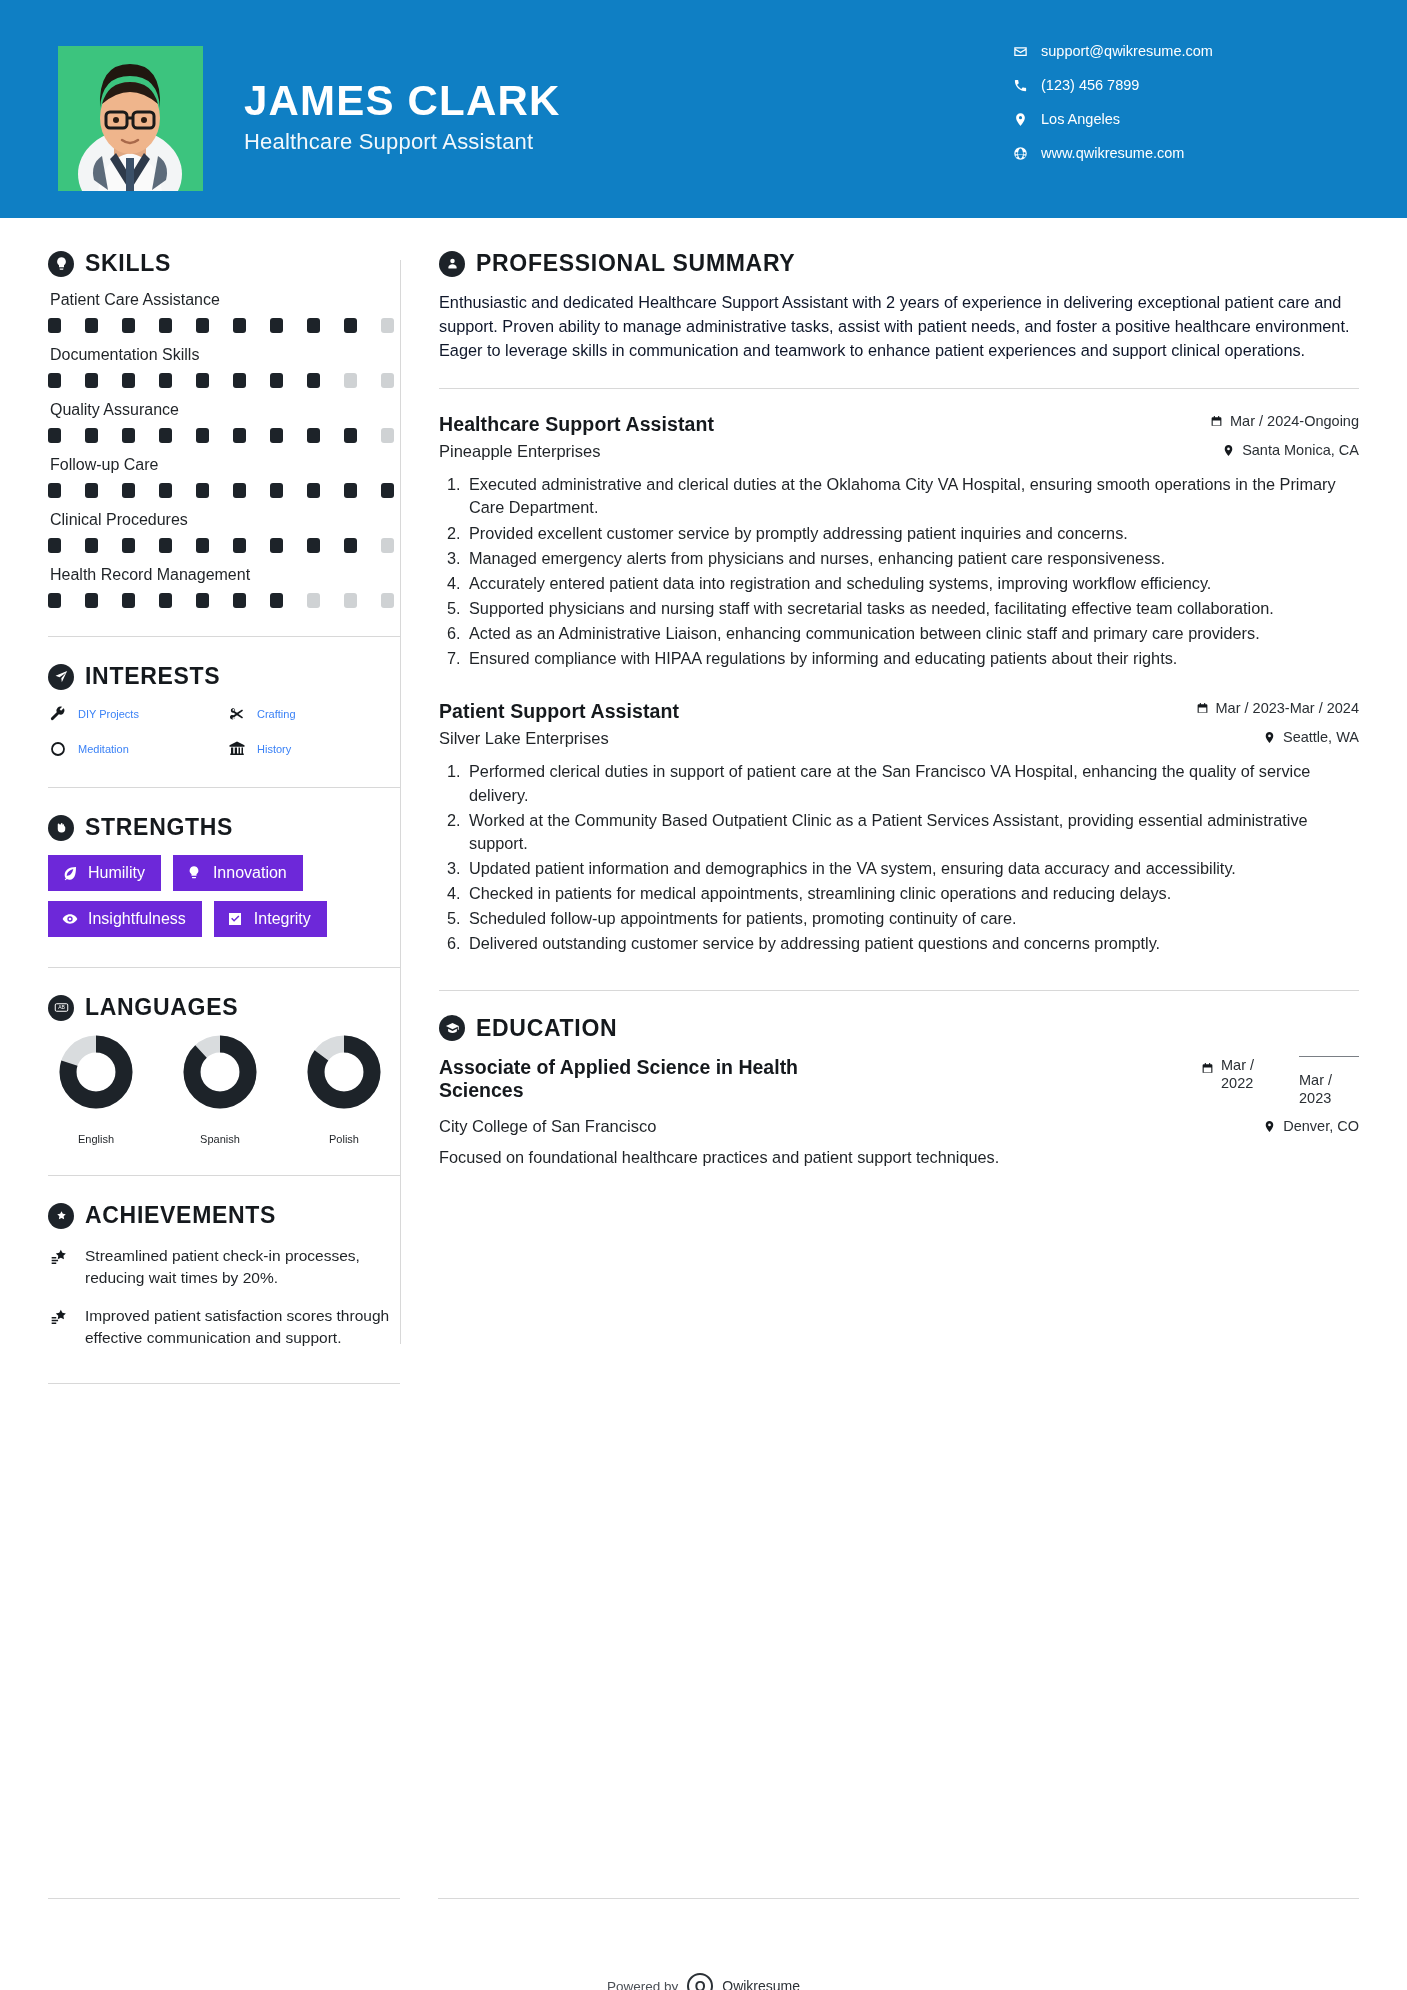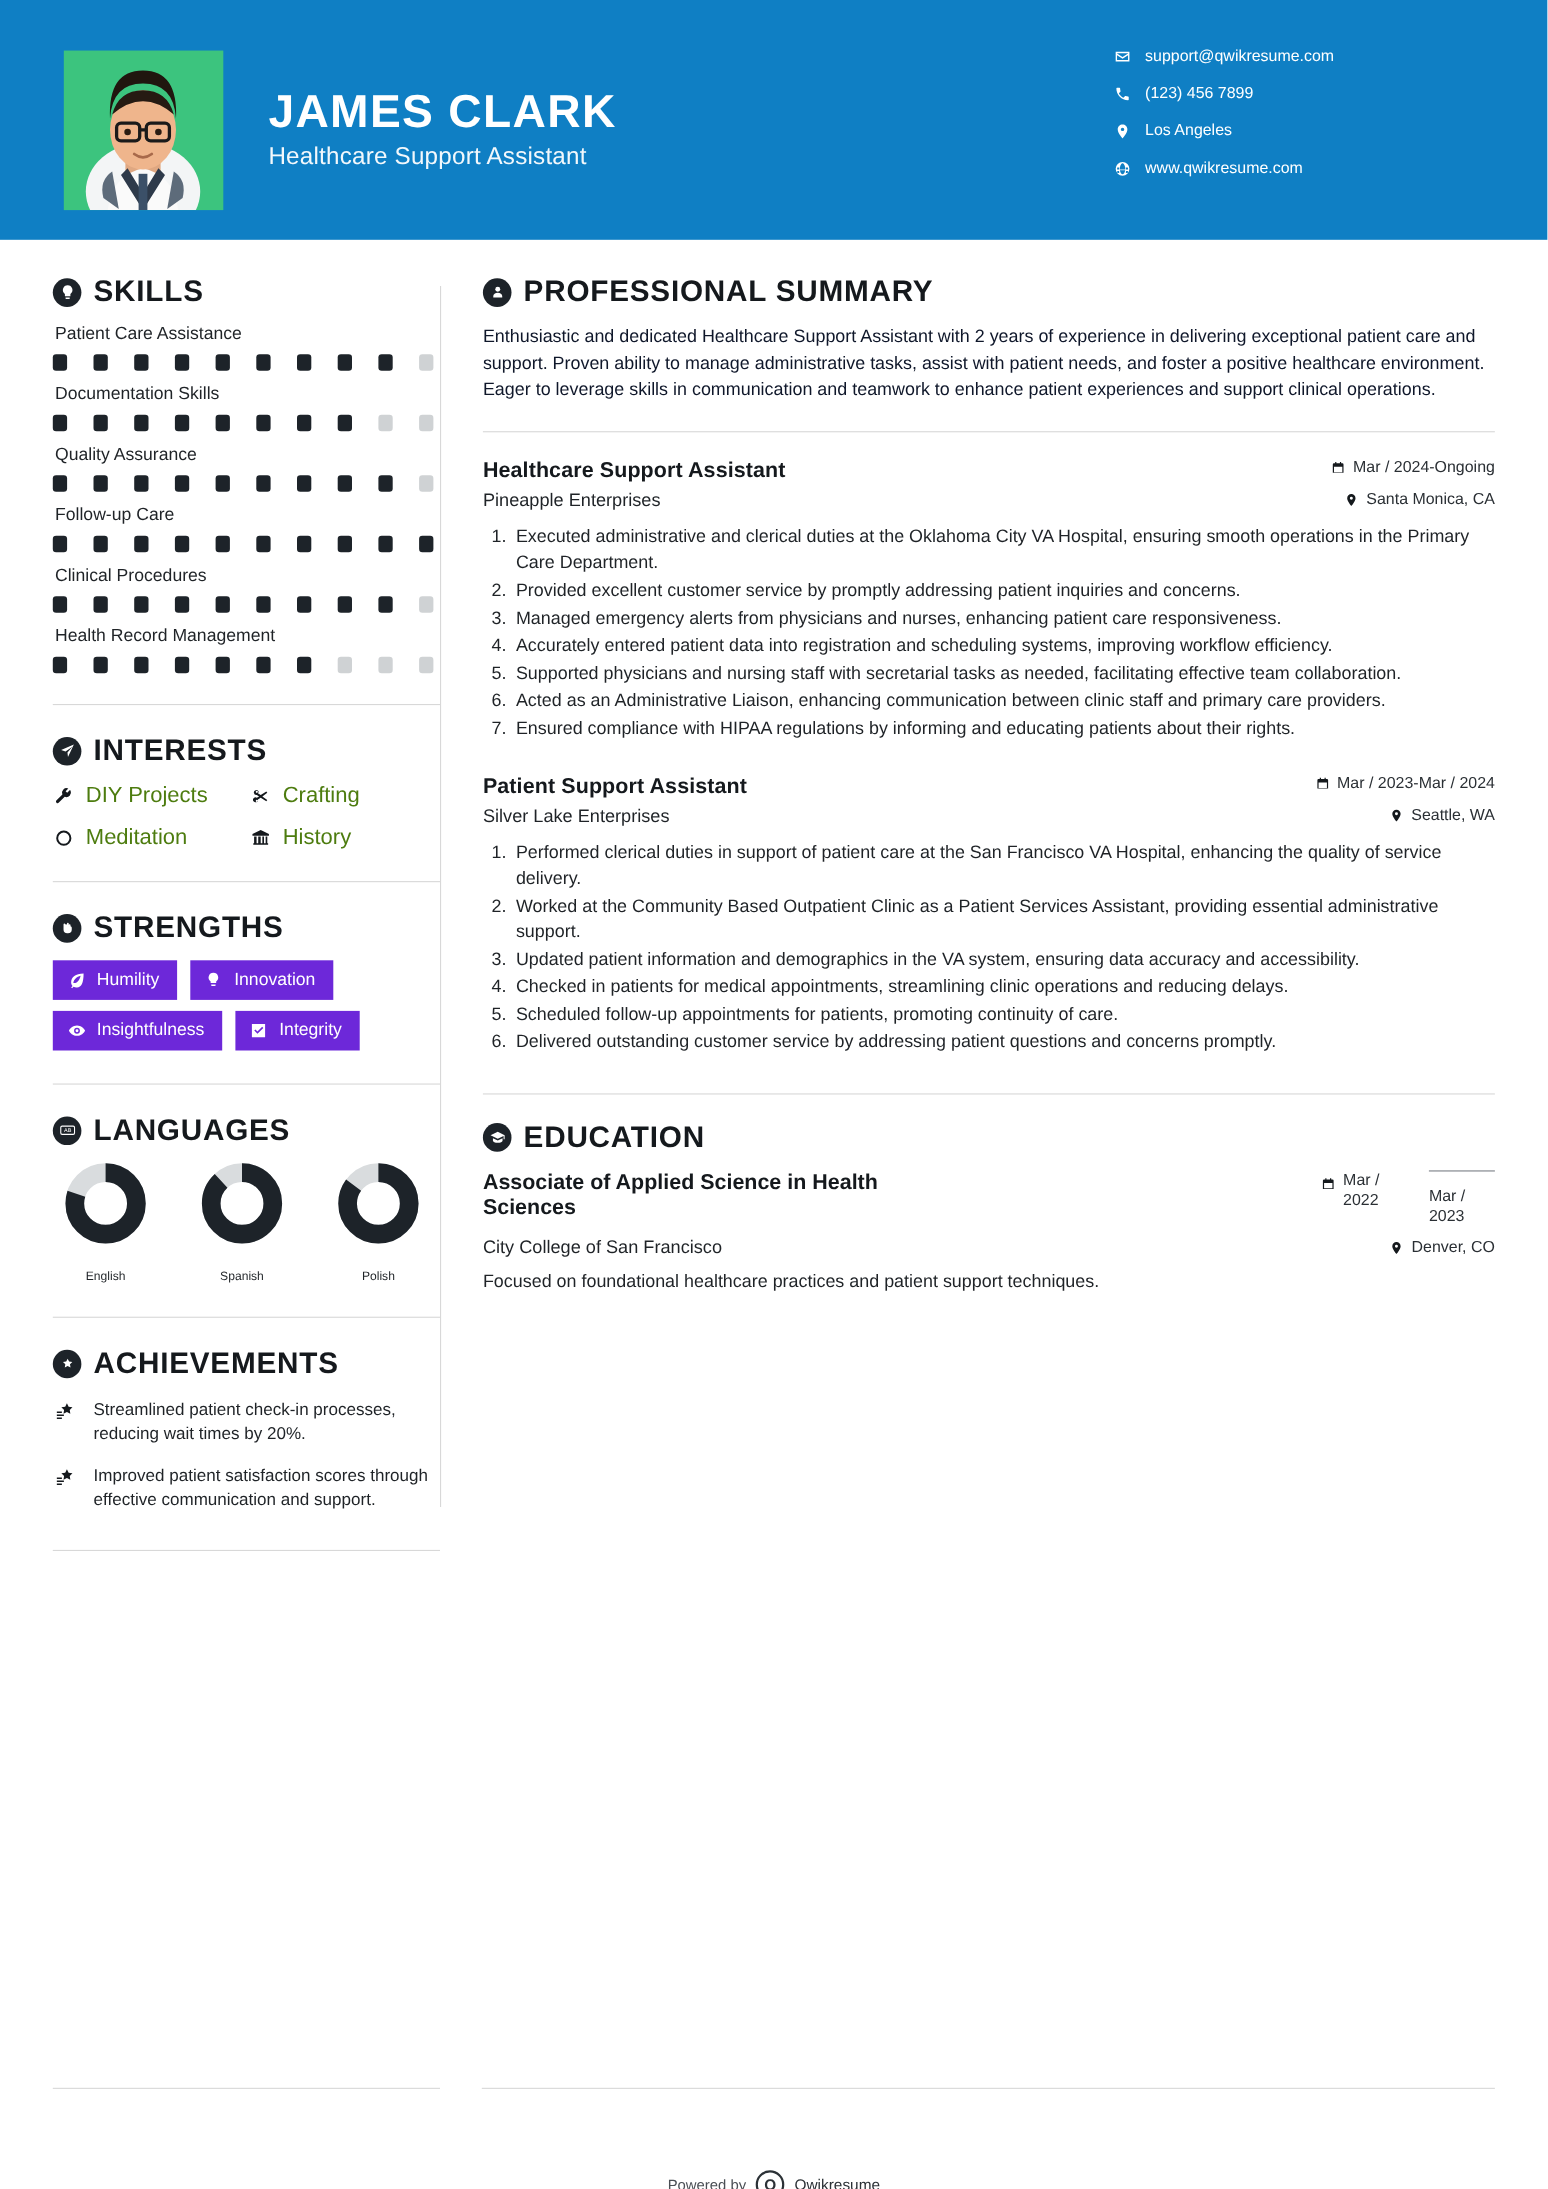--- a/index.html
+++ b/index.html
@@ -107,21 +107,21 @@
   .sec-badge {
     width: 26px; height: 26px;
     border-radius: 50%;
     background: #1d2329;
     display: inline-flex;
     align-items: center; justify-content: center;
     flex: 0 0 26px;
   }
   .sec-badge svg { width: 15px; height: 15px; fill: #ffffff; }
   .sec-title {
-    font-size: 27px;
+    font-size: 23px;
     font-weight: 700;
     letter-spacing: .7px;
     color: #15191d;
   }
 
   
   .skill-name {
     font-size: 16px;
     color: #1f2327;
     margin: 13px 0 9px 2px;
@@ -142,21 +142,21 @@
   
   .interest-grid {
     display: grid;
     grid-template-columns: 1fr 1fr;
     row-gap: 15px;
     column-gap: 6px;
     margin-top: 6px;
   }
   .interest-item {
     display: flex; align-items: center; gap: 10px;
-    font-size: 20px; color: #4d7c0f;
+    font-size: 11px; color: #3b82f6;
   }
   .interest-item .ii { width:20px;height:20px;display:inline-flex;align-items:center;justify-content:center;flex:0 0 20px; }
   .interest-item .ii svg { width:18px;height:18px;fill:#15191d; }
 
   
   .strength-grid {
     display: flex; flex-wrap: wrap; gap: 10px 12px; margin-top: 4px;
   }
   .chip {
     background: #6d28d9;

